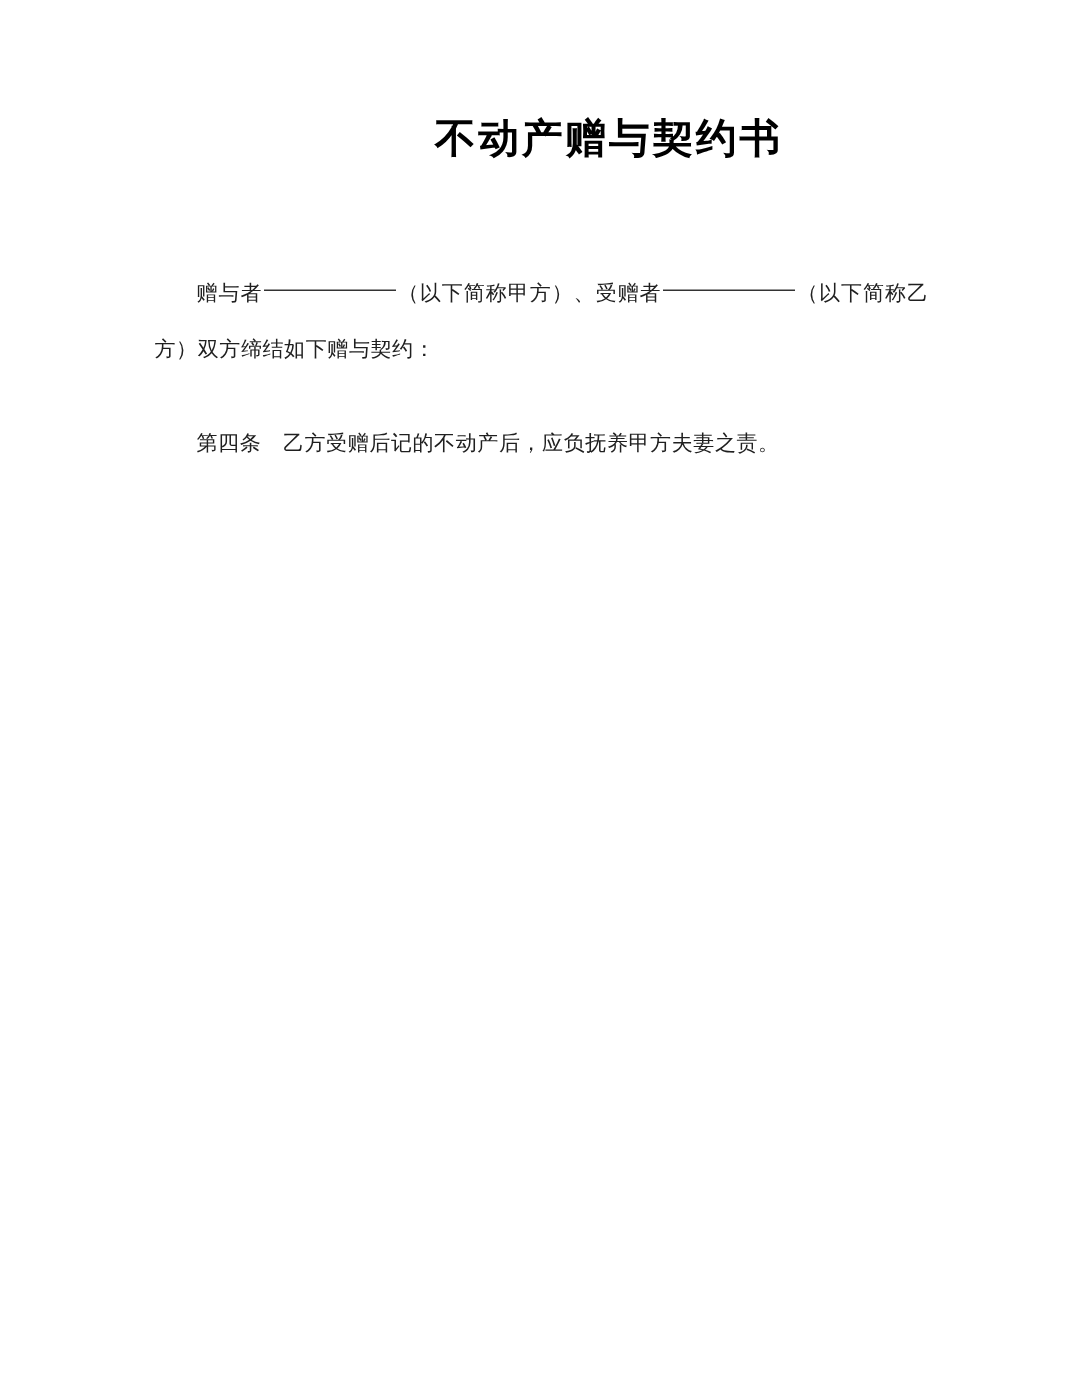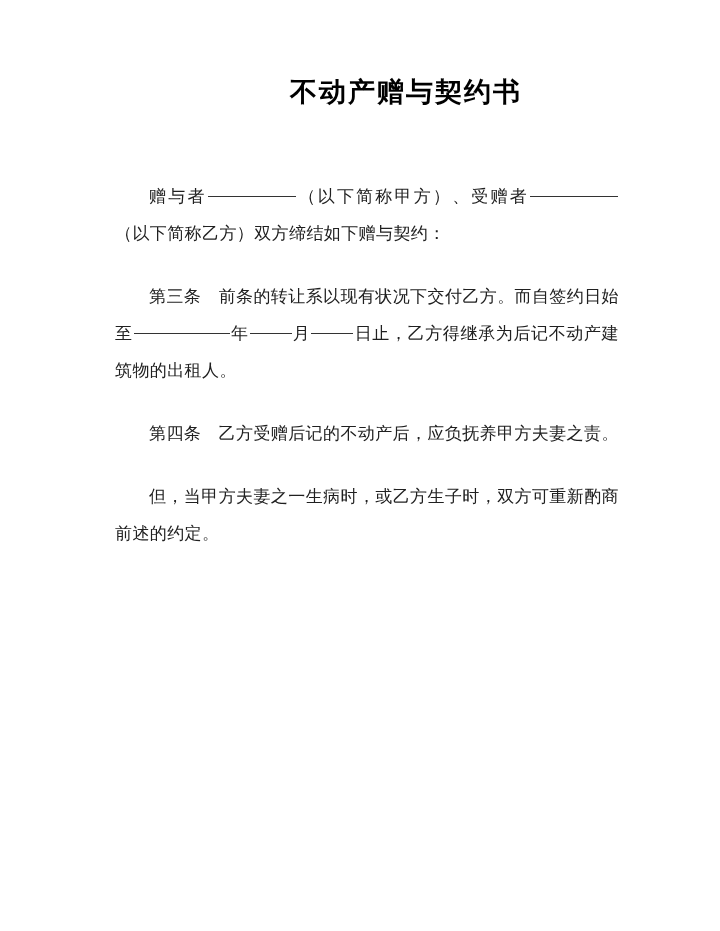--- a/index.html
+++ b/index.html
@@ -33,26 +33,26 @@
     color: #000000;
     padding-left: 46px;
   }
   .body-area {
     position: absolute;
     top: 178px;
     left: 103px;
     width: 516px;
   }
   .para {
-    font-size: 17px;
+    font-size: 14px;
     line-height: 37px;
     text-align: justify;
     text-justify: inter-character;
     text-indent: 2em;
-    margin: 0 0 26px 12px;
+    margin: 0 0 26px 0;
     color: #202020;
     letter-spacing: 0.4px;
   }
   .blank {
     display: inline-block;
     border-bottom: 1px solid #333333;
     vertical-align: baseline;
     height: 1.05em;
     margin: 0 1px;
   }
@@ -63,18 +63,16 @@
 </style>
 </head>
 <body>
 
 <div class="page">
 
   <div class="doc-title">不动产赠与契约书</div>
 
   <div class="body-area">
       <p class="para"><span>赠与者</span><span class="blank w-name">&nbsp;</span><span>（以下简称甲方）、受赠者</span><span class="blank w-name">&nbsp;</span><span>（以下简称乙方）双方缔结如下赠与契约：</span></p>
-      <p class="para"><span>第三条　前条的转让系以现有状况下交付乙方。而自签约日始至</span><span class="blank w-long">&nbsp;</span><span>年</span><span class="blank w-md">&nbsp;</span><span>月</span><span class="blank w-md">&nbsp;</span><span>日止，乙方得继承为后记不动产建筑物的出租人。</span></p>
       <p class="para"><span>第四条　乙方受赠后记的不动产后，应负抚养甲方夫妻之责。</span></p>
-      <p class="para"><span>但，当甲方夫妻之一生病时，或乙方生子时，双方可重新酌商前述的约定。</span></p>
     </div>
 
 </div>
 
 </body></html>

